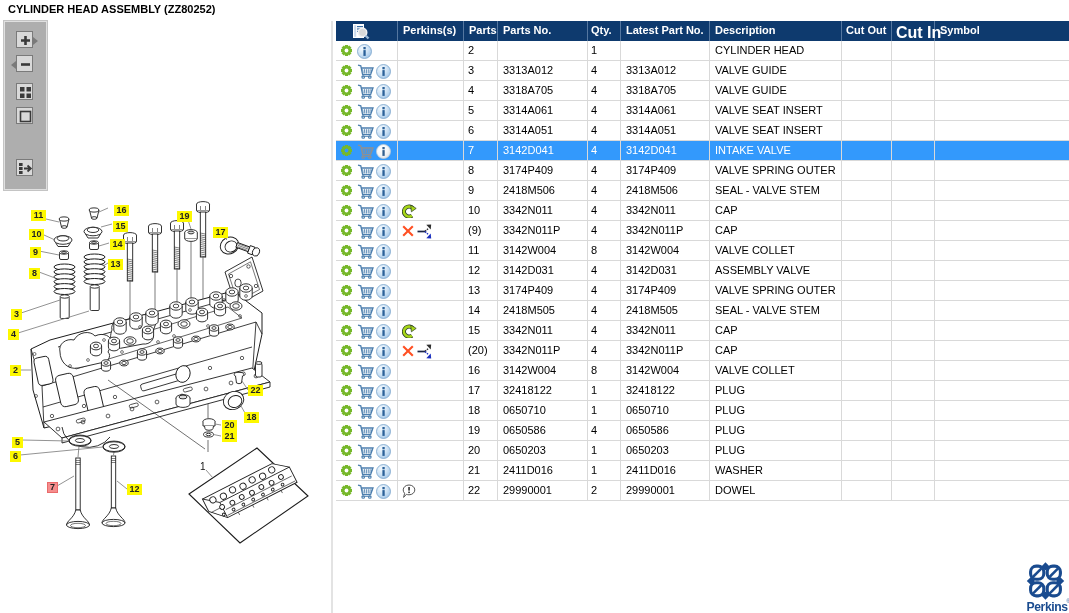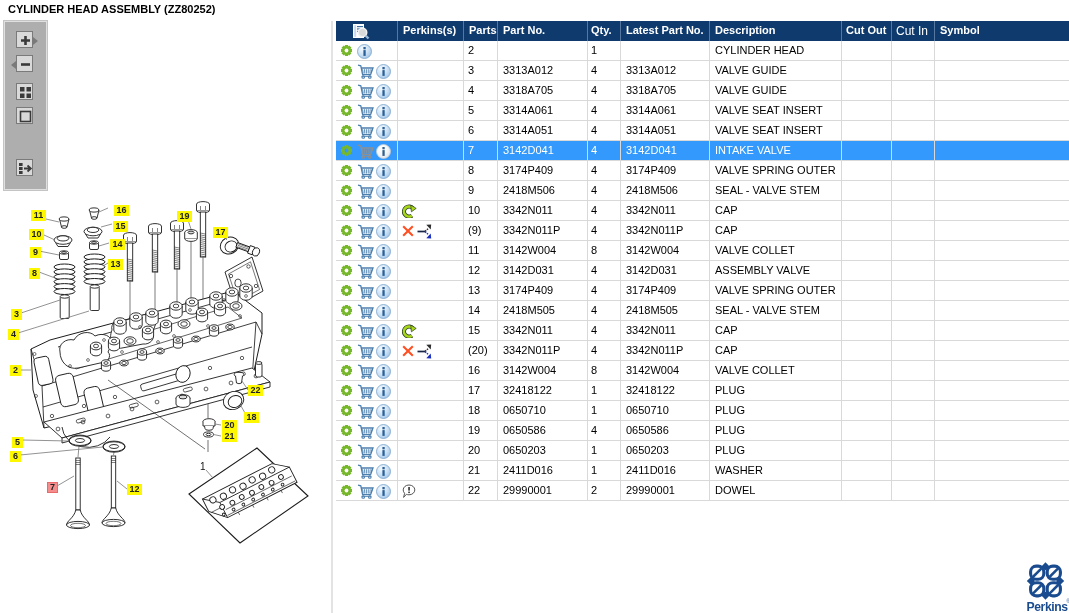--- a/index.html
+++ b/index.html
@@ -62,26 +62,26 @@
 <div style="position:absolute;left:463px;top:21px;width:1px;height:20px;background:#5577a0"></div>
 <div style="position:absolute;left:497px;top:21px;width:1px;height:20px;background:#5577a0"></div>
 <div style="position:absolute;left:587px;top:21px;width:1px;height:20px;background:#5577a0"></div>
 <div style="position:absolute;left:620px;top:21px;width:1px;height:20px;background:#5577a0"></div>
 <div style="position:absolute;left:709px;top:21px;width:1px;height:20px;background:#5577a0"></div>
 <div style="position:absolute;left:841px;top:21px;width:1px;height:20px;background:#5577a0"></div>
 <div style="position:absolute;left:891px;top:21px;width:1px;height:20px;background:#5577a0"></div>
 <div style="position:absolute;left:934px;top:21px;width:1px;height:20px;background:#5577a0"></div>
 <div style="position:absolute;left:403px;top:24px;font-size:11px;font-weight:bold;color:#fff;white-space:nowrap">Perkins(s)</div>
 <div style="position:absolute;left:469px;top:24px;font-size:11px;font-weight:bold;color:#fff;white-space:nowrap">Parts</div>
-<div style="position:absolute;left:503px;top:24px;font-size:11px;font-weight:bold;color:#fff;white-space:nowrap">Part No.</div>
+<div style="position:absolute;left:503px;top:24px;font-size:11px;font-weight:bold;color:#fff;white-space:nowrap">Parts No.</div>
 <div style="position:absolute;left:591px;top:24px;font-size:11px;font-weight:bold;color:#fff;white-space:nowrap">Qty.</div>
 <div style="position:absolute;left:626px;top:24px;font-size:11px;font-weight:bold;color:#fff;white-space:nowrap">Latest Part No.</div>
 <div style="position:absolute;left:715px;top:24px;font-size:11px;font-weight:bold;color:#fff;white-space:nowrap">Description</div>
 <div style="position:absolute;left:846px;top:24px;font-size:11px;font-weight:bold;color:#fff;white-space:nowrap">Cut Out</div>
-<div style="position:absolute;left:896px;top:24px;font-size:12px;font-weight:normal;color:#fff;white-space:nowrap">Cut In</div>
+<div style="position:absolute;left:896px;top:24px;font-size:16px;font-weight:bold;color:#fff;white-space:nowrap">Cut In</div>
 <div style="position:absolute;left:940px;top:24px;font-size:11px;font-weight:bold;color:#fff;white-space:nowrap">Symbol</div>
 <svg style="position:absolute;left:352px;top:23px" width="18" height="17" viewBox="0 0 18 17">
 <rect x="1" y="1" width="11" height="14" fill="#fff"></rect>
 <rect x="2.2" y="2.2" width="2" height="11.6" fill="#c8d8ea"></rect>
 <rect x="5" y="3" width="6" height="1.2" fill="#3a6ea5"></rect>
 <rect x="5" y="5.4" width="6" height="1.2" fill="#3a6ea5"></rect>
 <rect x="5" y="7.8" width="6" height="1.2" fill="#3a6ea5"></rect>
 <circle cx="10.5" cy="9.5" r="4.2" fill="#d9d9d9" stroke="#f2f2f2" stroke-width="1.6"></circle>
 <path d="M13.5 12.5 L16.5 15.5" stroke="#9ab6d4" stroke-width="2.4"></path>
 </svg>

